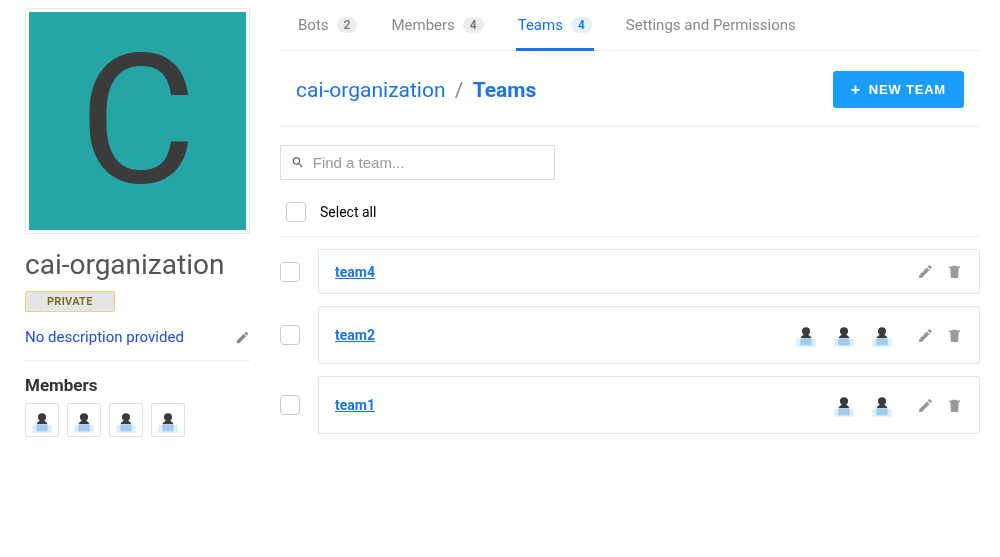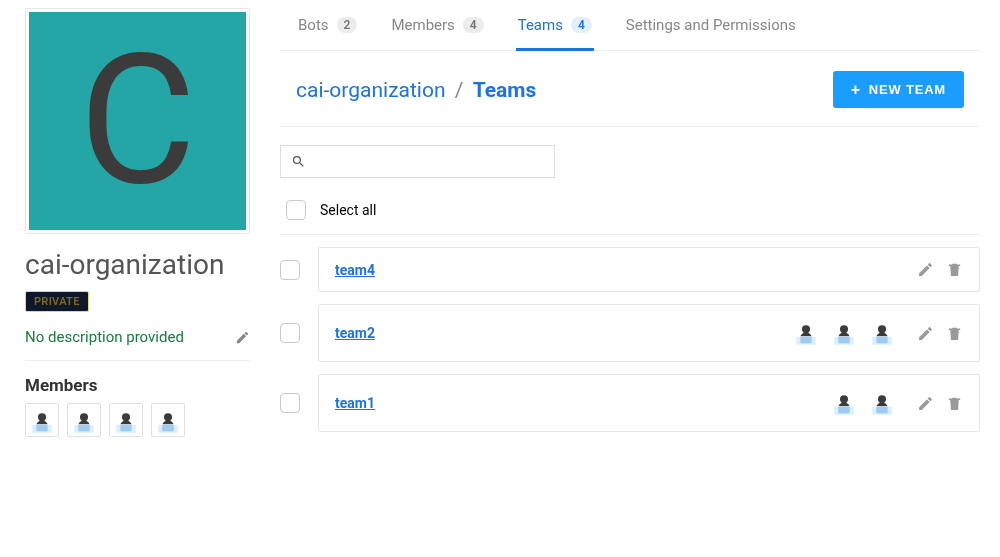--- a/index.html
+++ b/index.html
@@ -40,35 +40,35 @@
     line-height: 1;
   }
   .org-name {
     font-size: 28px;
     font-weight: 400;
     color: #555;
     margin-top: 14px;
   }
   .badge {
     display: inline-block;
-    background: #0f172a;
+    background: #e5e5e5;
     color: #7a6a1f;
     font-size: 11px;
     font-weight: 600;
     letter-spacing: .3px;
-    padding: 3px 8px;
+    padding: 3px 21px;
     border: 1px solid #e8d47a;
     border-radius: 2px;
     margin-top: 10px;
   }
   .desc-row {
     display: flex;
     justify-content: space-between;
     align-items: center;
-    color: #15803d;
+    color: #1d4ed8;
     font-size: 15px;
     margin-top: 16px;
     padding-bottom: 14px;
     border-bottom: 1px solid #eee;
   }
   .desc-row .icon { fill: #888; }
   .members-heading {
     font-size: 17px;
     font-weight: 700;
     color: #333;
@@ -282,20 +282,21 @@
       <button class="new-btn">
         <span class="plus">+</span>
         <span>NEW TEAM</span>
       </button>
     </div>
 
     <div class="search-box">
       <svg width="15" height="15" viewBox="0 0 24 24" fill="#555">
           <path d="M15.5 14h-.79l-.28-.27A6.471 6.471 0 0 0 16 9.5 6.5 6.5 0 1 0 9.5 16c1.61 0 3.09-.59 4.23-1.57l.27.28v.79l5 4.99L20.49 19l-4.99-5zM9.5 14A4.5 4.5 0 1 1 14 9.5 4.5 4.5 0 0 1 9.5 14z"></path>
         </svg>
+      <input type="text" placeholder="Find a team..." style="">
     </div>
 
     <div class="select-all">
       <div class="checkbox"></div>
       <span class="label">Select all</span>
     </div>
 
     <div class="team-list" id="team-list">
         <div class="team-row">
           <div class="checkbox"></div>

